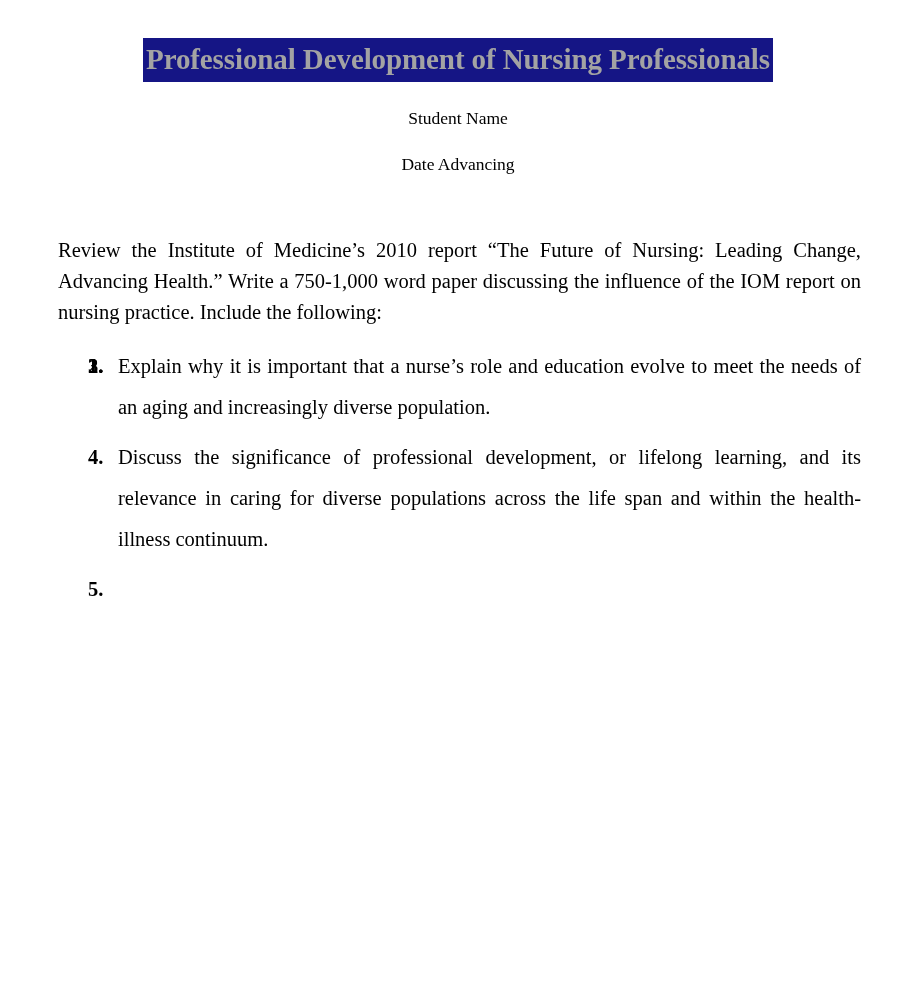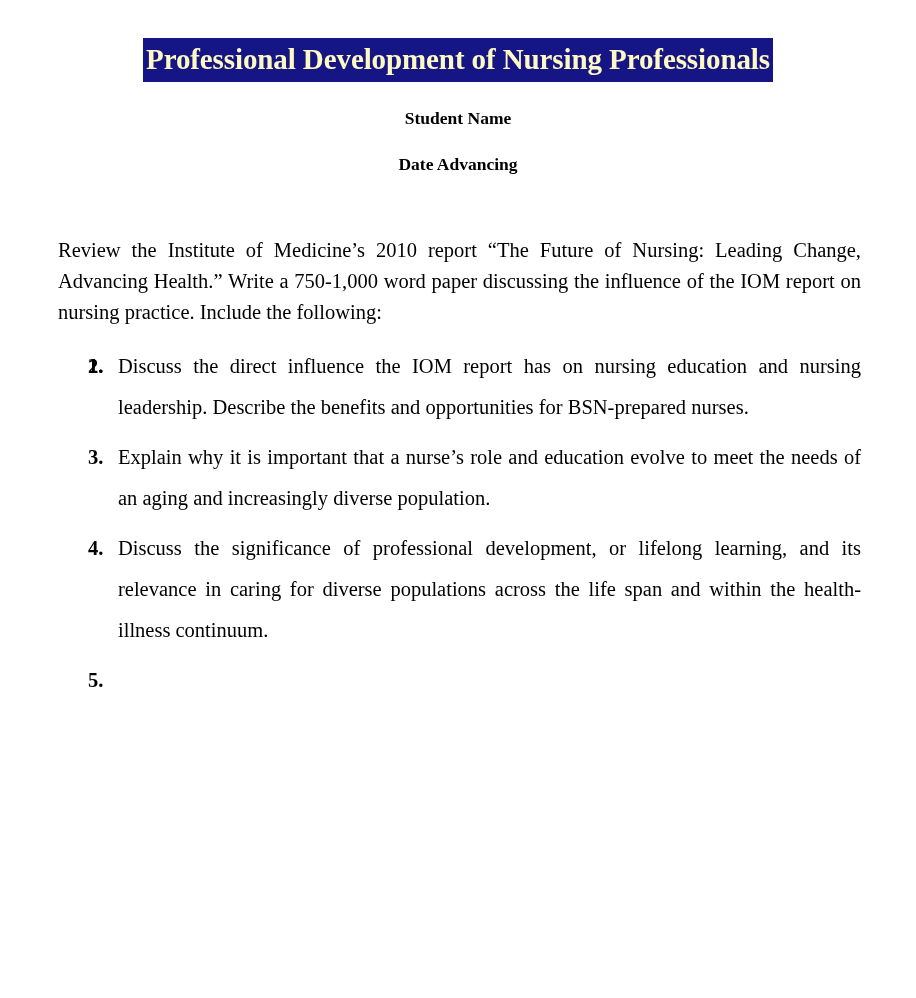--- a/index.html
+++ b/index.html
@@ -23,36 +23,36 @@
   }
 
   
   .title-block {
     text-align: center;
     padding-top: 38px;
   }
   .doc-title {
     display: inline-block;
     background: #151585;
-    color: #fef9c3;
+    color: #a3a3a3;
     font-weight: bold;
     font-size: 29px;
     line-height: 1.34;
     letter-spacing: -0.1px;
     padding: 2px 3px 3px 3px;
     white-space: nowrap;
   }
 
   
   .byline-block {
     text-align: center;
     margin-top: 28px;
   }
   .byline {
-    font-weight: bold;
+    font-weight: normal;
     font-size: 17.5px;
     line-height: 1;
     margin: 0 0 29px 0;
   }
 
   
   .body-block {
     margin-top: 61px;
     padding-left: 58px;
     padding-right: 55px;
@@ -104,21 +104,20 @@
 
   <div class="body-block">
     <p class="intro">Review the Institute of Medicine’s 2010 report “The Future of Nursing: Leading Change, Advancing Health.” Write a 750-1,000 word paper discussing the influence of the IOM report on nursing practice. Include the following:</p>
 
     <ol class="task-list">
       <li class="task-item">
         <span class="marker">1.</span>
       </li>
       <li class="task-item">
         <span class="marker">2.</span>
-        <span class="task-text">Discuss the direct influence the IOM report has on nursing education and nursing leadership. Describe the benefits and opportunities for BSN-prepared nurses.</span>
       </li>
       <li class="task-item">
         <span class="marker">3.</span>
         <span class="task-text">Explain why it is important that a nurse’s role and education evolve to meet the needs of an aging and increasingly diverse population.</span>
       </li>
       <li class="task-item">
         <span class="marker">4.</span>
         <span class="task-text">Discuss the significance of professional development, or lifelong learning, and its relevance in caring for diverse populations across the life span and within the health-illness continuum.</span>
       </li>
       <li class="task-item">

